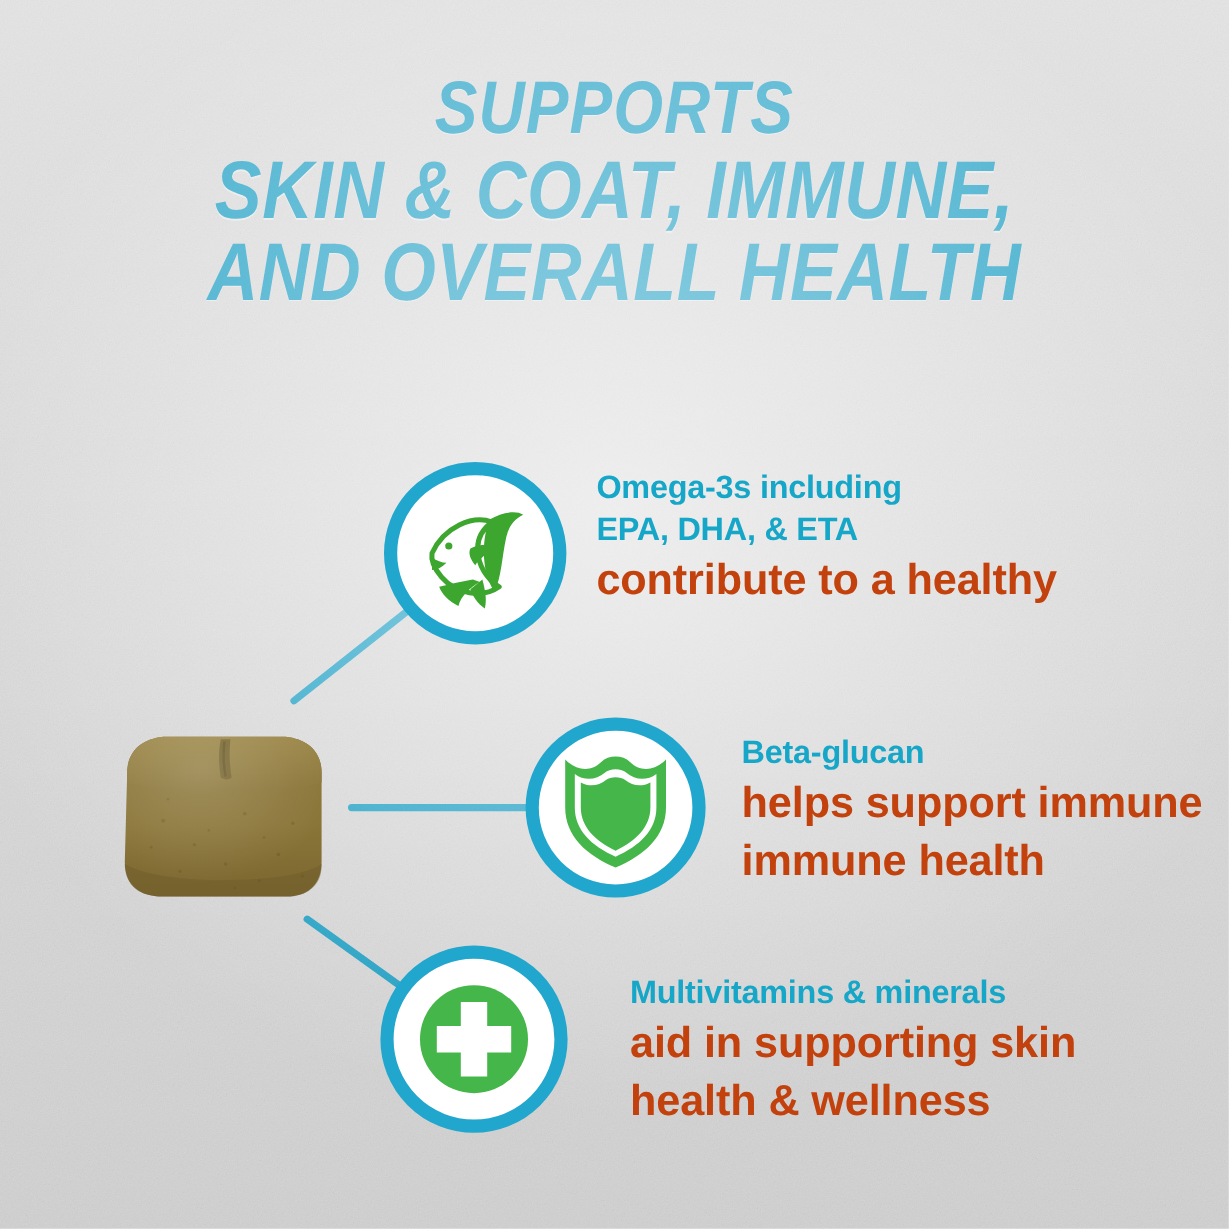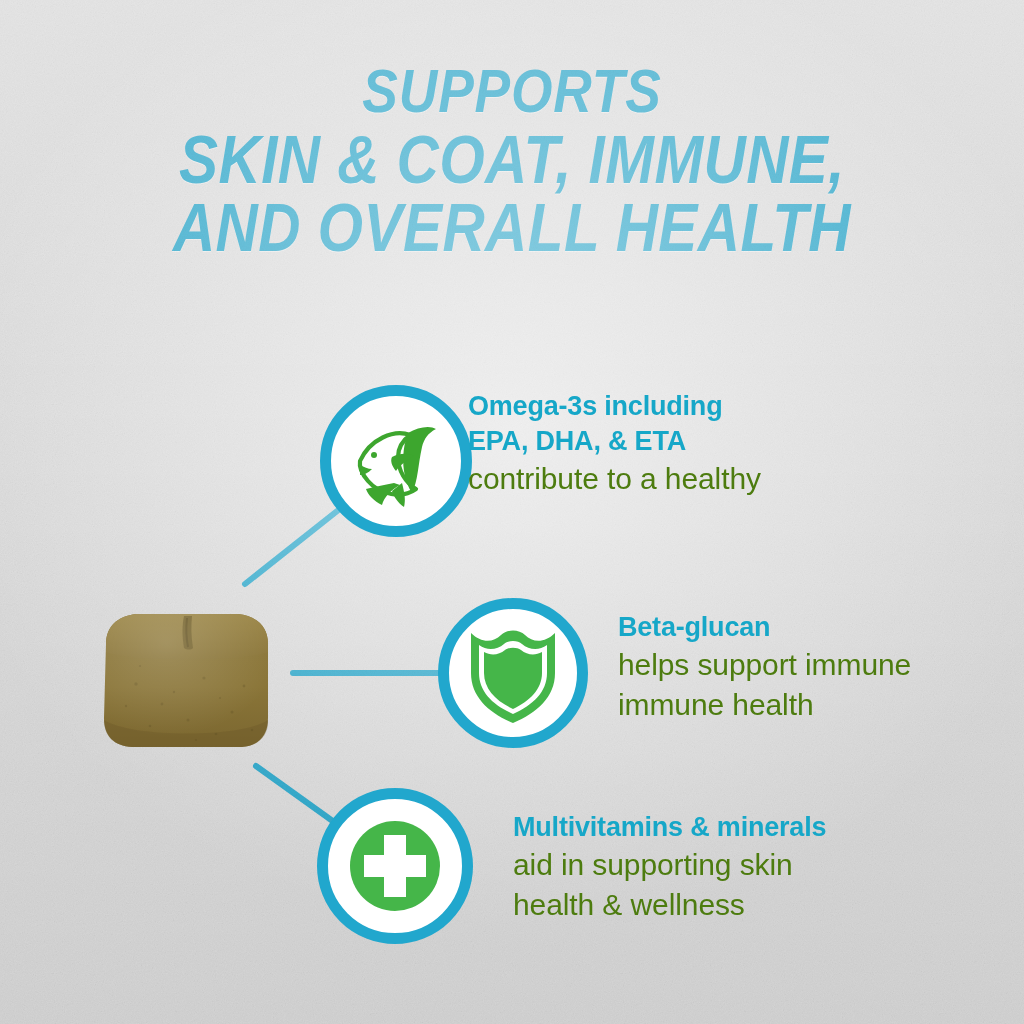--- a/index.html
+++ b/index.html
@@ -90,29 +90,29 @@
   
   .benefit-text{position:absolute;z-index:5;}
   .b-head{
     color:#16a7c8;
     font-weight:700;
     font-size:27px;
     line-height:1.30;
     letter-spacing:-.2px;
   }
   .b-body{
-    color:#4d7c0f;
-    font-weight:400;
-    font-size:30px;
+    color:#c2410c;
+    font-weight:700;
+    font-size:36px;
     line-height:1.32;
     letter-spacing:-.1px;
   }
-  #text-omega{left:468px;top:389px;width:470px;}
+  #text-omega{left:497px;top:389px;width:470px;}
   #text-beta{left:606px;top:610px;width:400px;margin-left:12px;}
-  #text-multi{left:513px;top:810px;width:460px;}
+  #text-multi{left:525px;top:810px;width:460px;}
 </style>
 </head>
 <body>
 
 <div id="stage">
 
   <svg id="connectors" viewBox="0 0 1024 1024" xmlns="http://www.w3.org/2000/svg">
     <line x1="245" y1="584" x2="341" y2="508" stroke="#21a7cd" stroke-width="6" stroke-linecap="round"></line>
     <line x1="293" y1="673" x2="452" y2="673" stroke="#21a7cd" stroke-width="6" stroke-linecap="round"></line>
     <line x1="256" y1="766" x2="341" y2="827" stroke="#21a7cd" stroke-width="6" stroke-linecap="round"></line>

